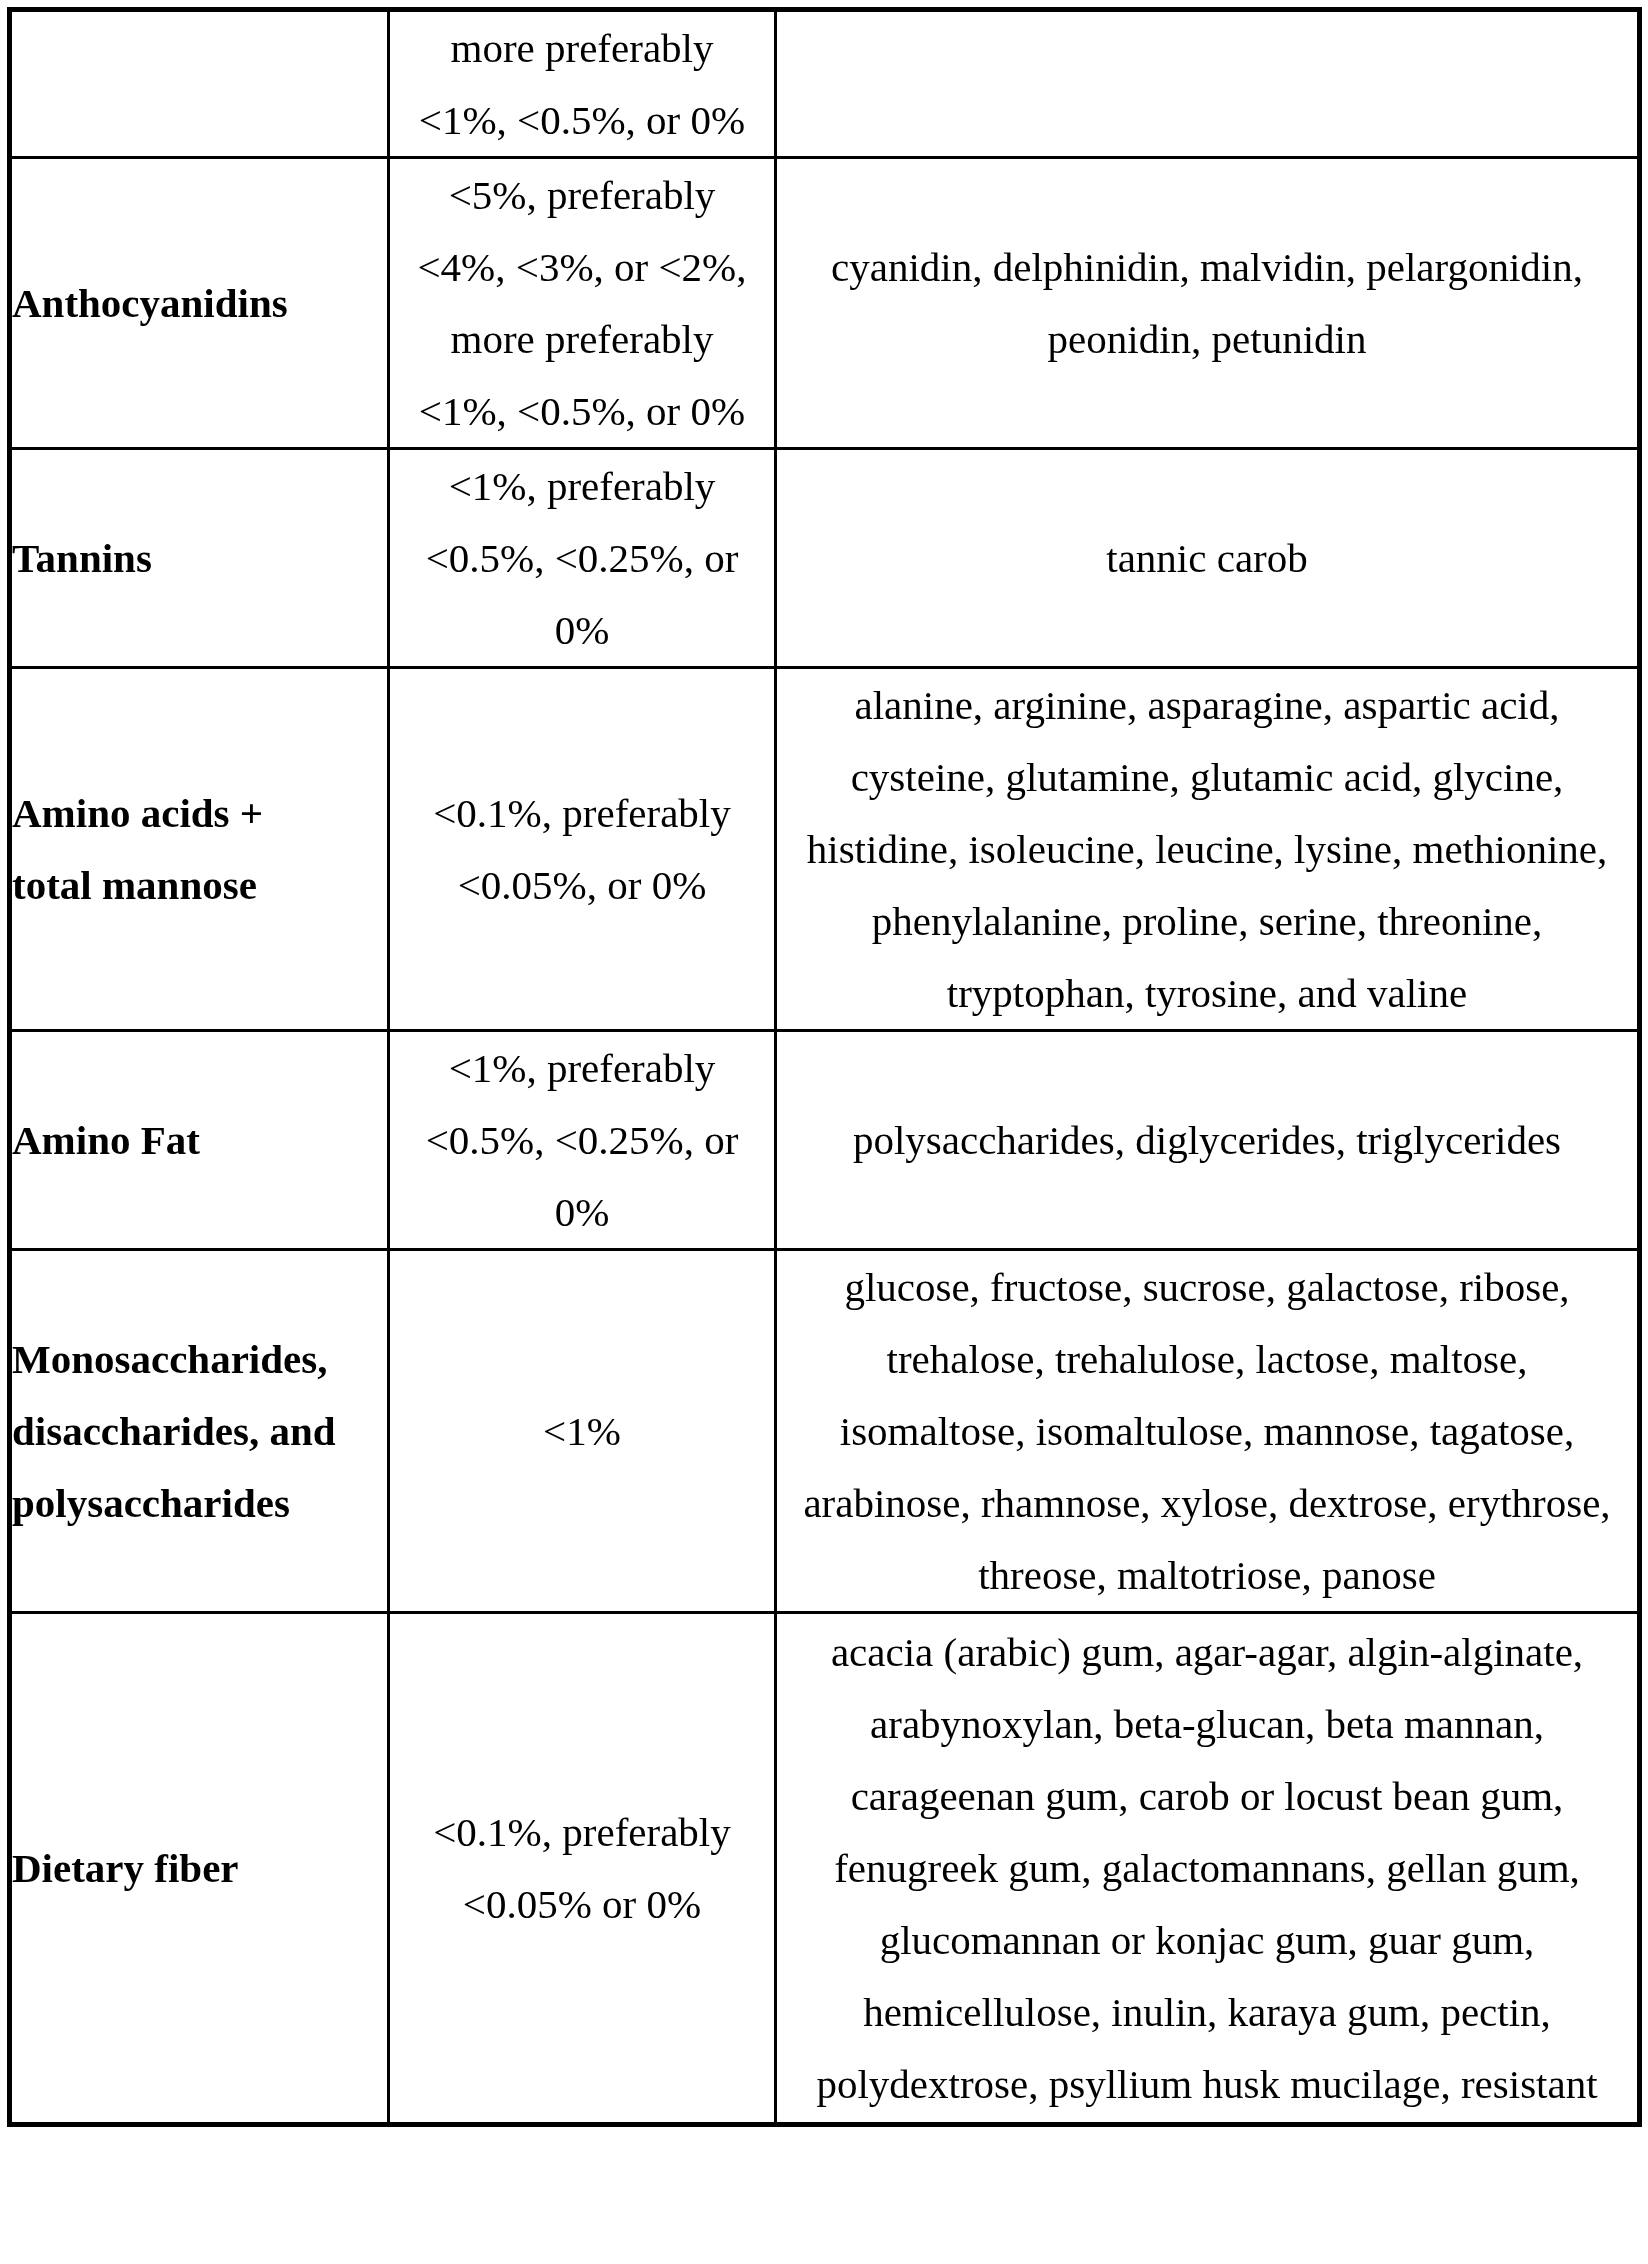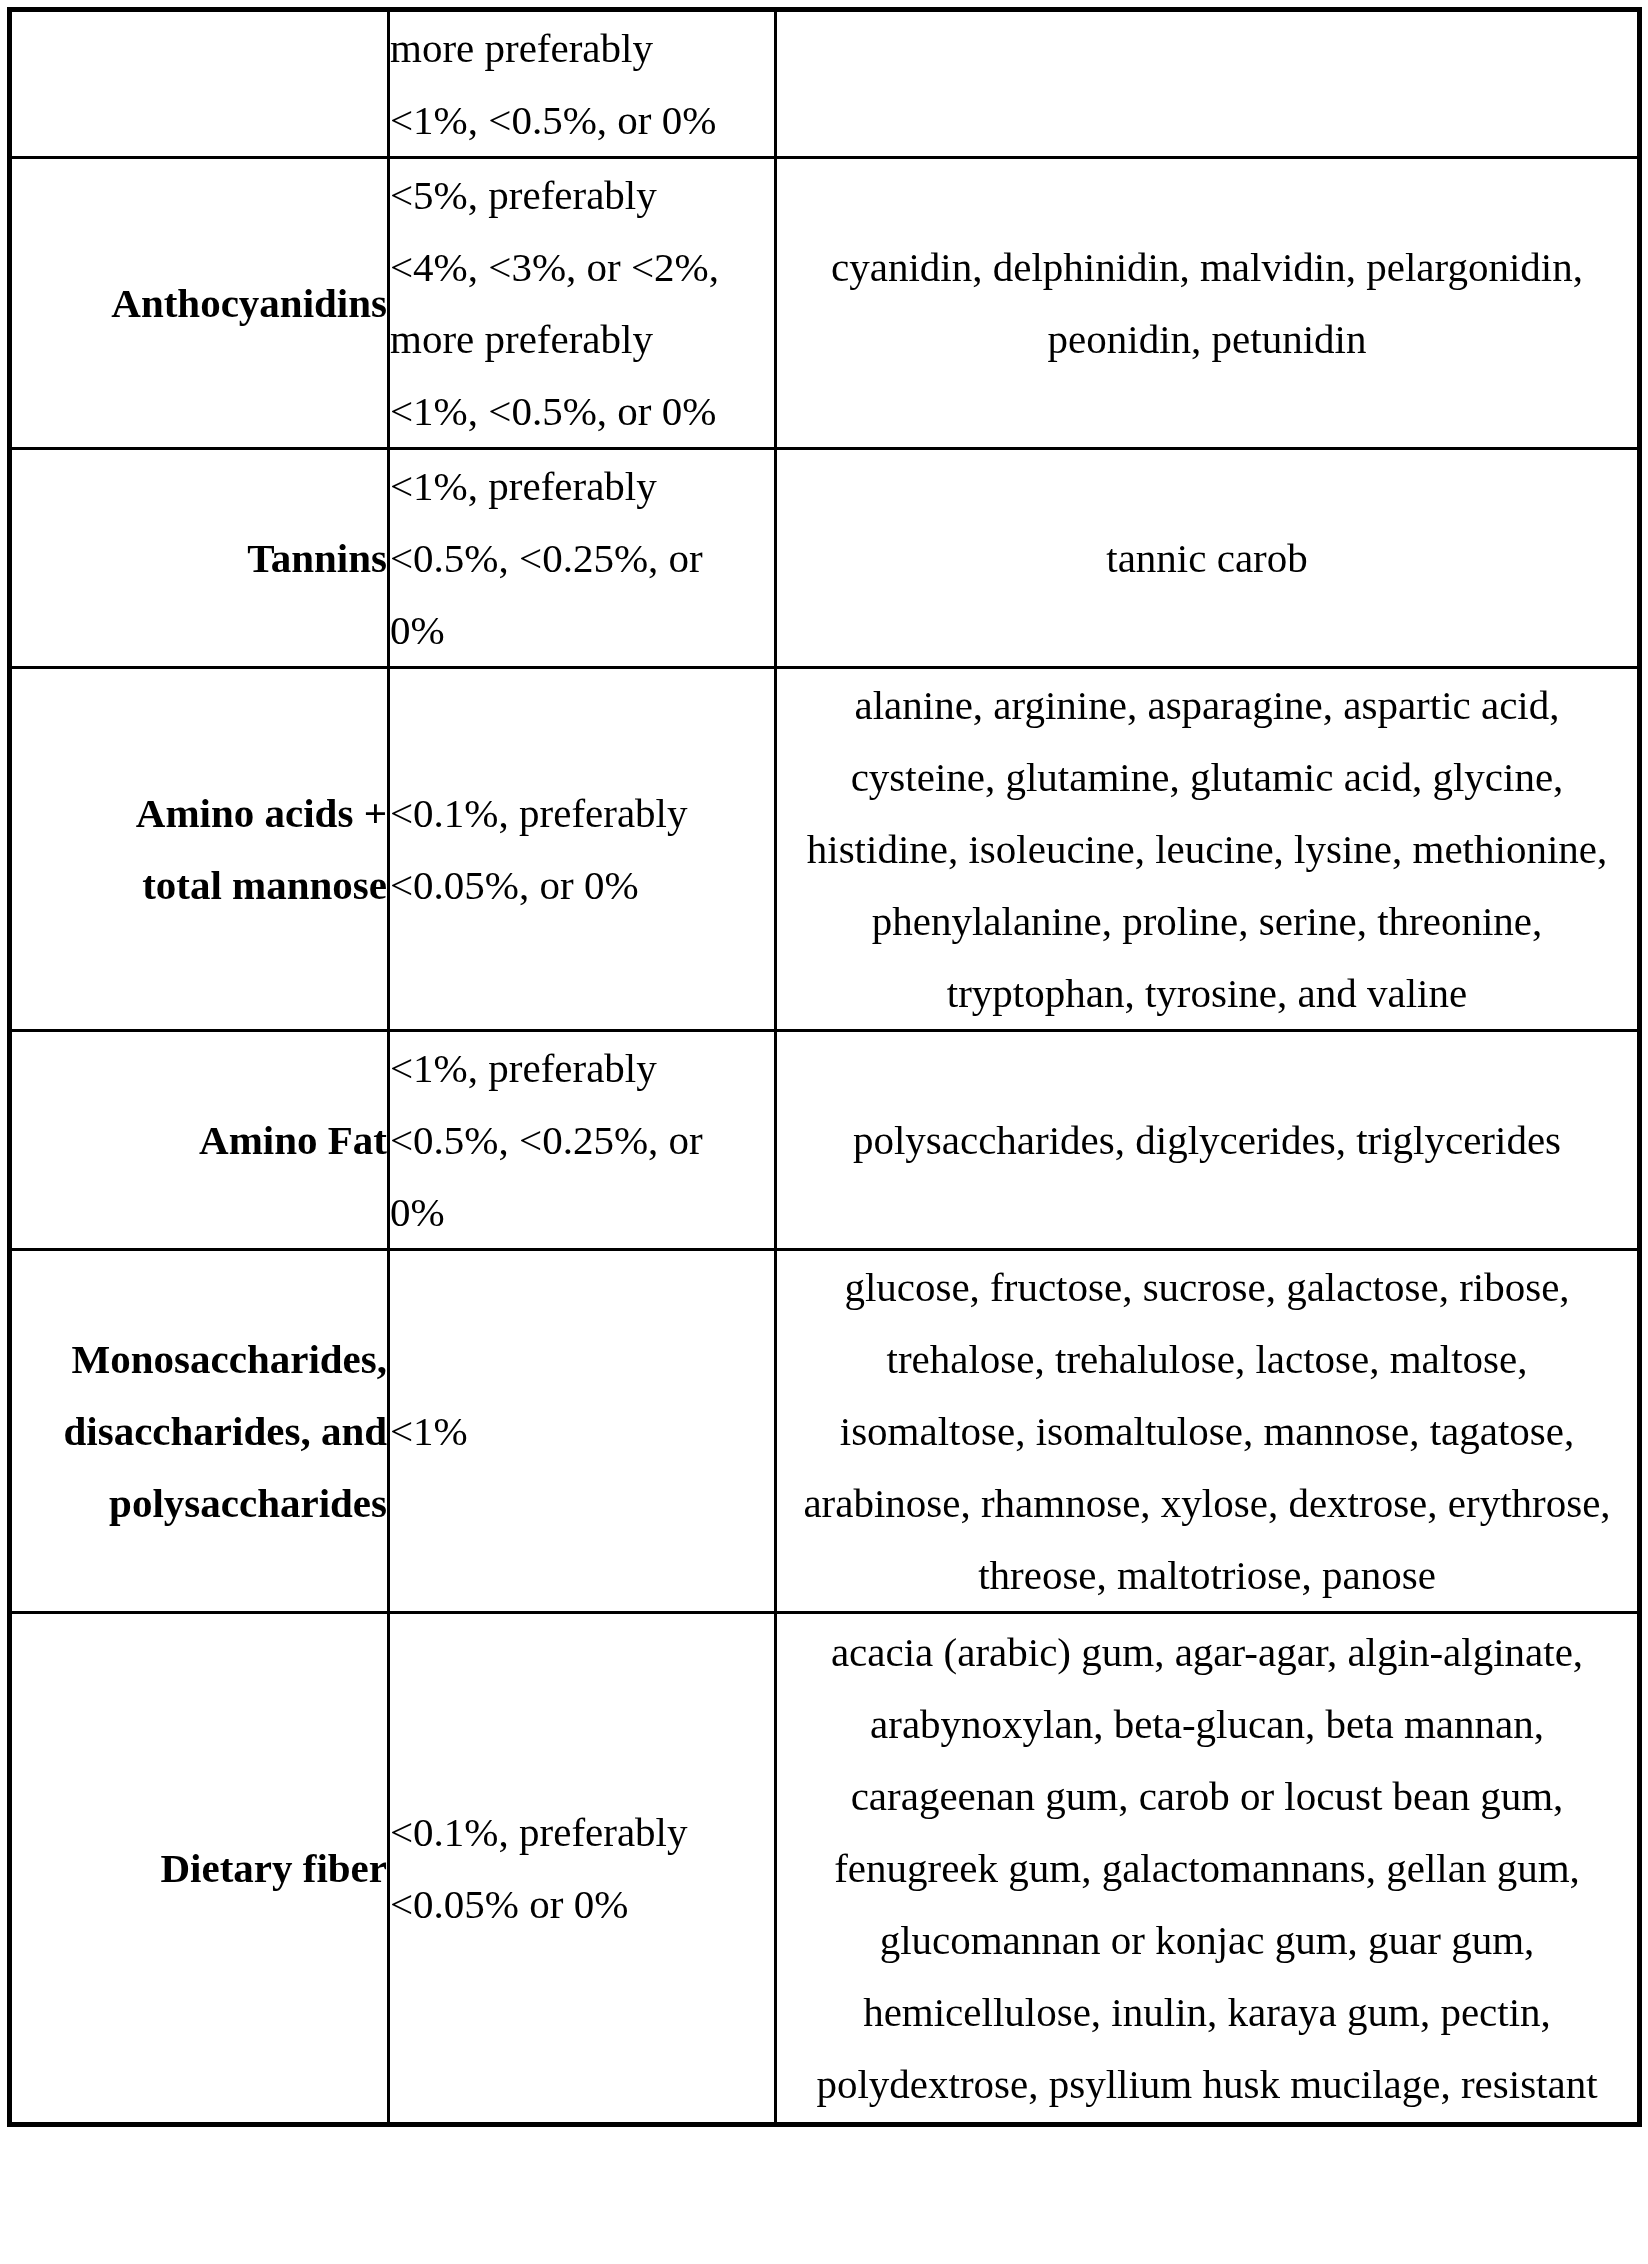--- a/index.html
+++ b/index.html
@@ -28,24 +28,25 @@
   }
   table.comp-table td {
     border: 3.5px solid #000000;
     vertical-align: middle;
     white-space: pre-line;
     padding: 0;
     overflow: hidden;
   }
   td.cell-component {
     font-weight: bold;
-    text-align: right;
+    text-align: left;
     padding: 0 5.3px;
   }
   td.cell-amount {
+    text-align: center;
     padding: 0 5.3px;
   }
   td.cell-examples {
     text-align: center;
     padding: 0 5.3px 0 12.4px;
   }
   tr.r1 { height: 148px; }
   tr.r2 { height: 288px; }
   tr.r3 { height: 217px; }
   tr.r4 { height: 362px; }

